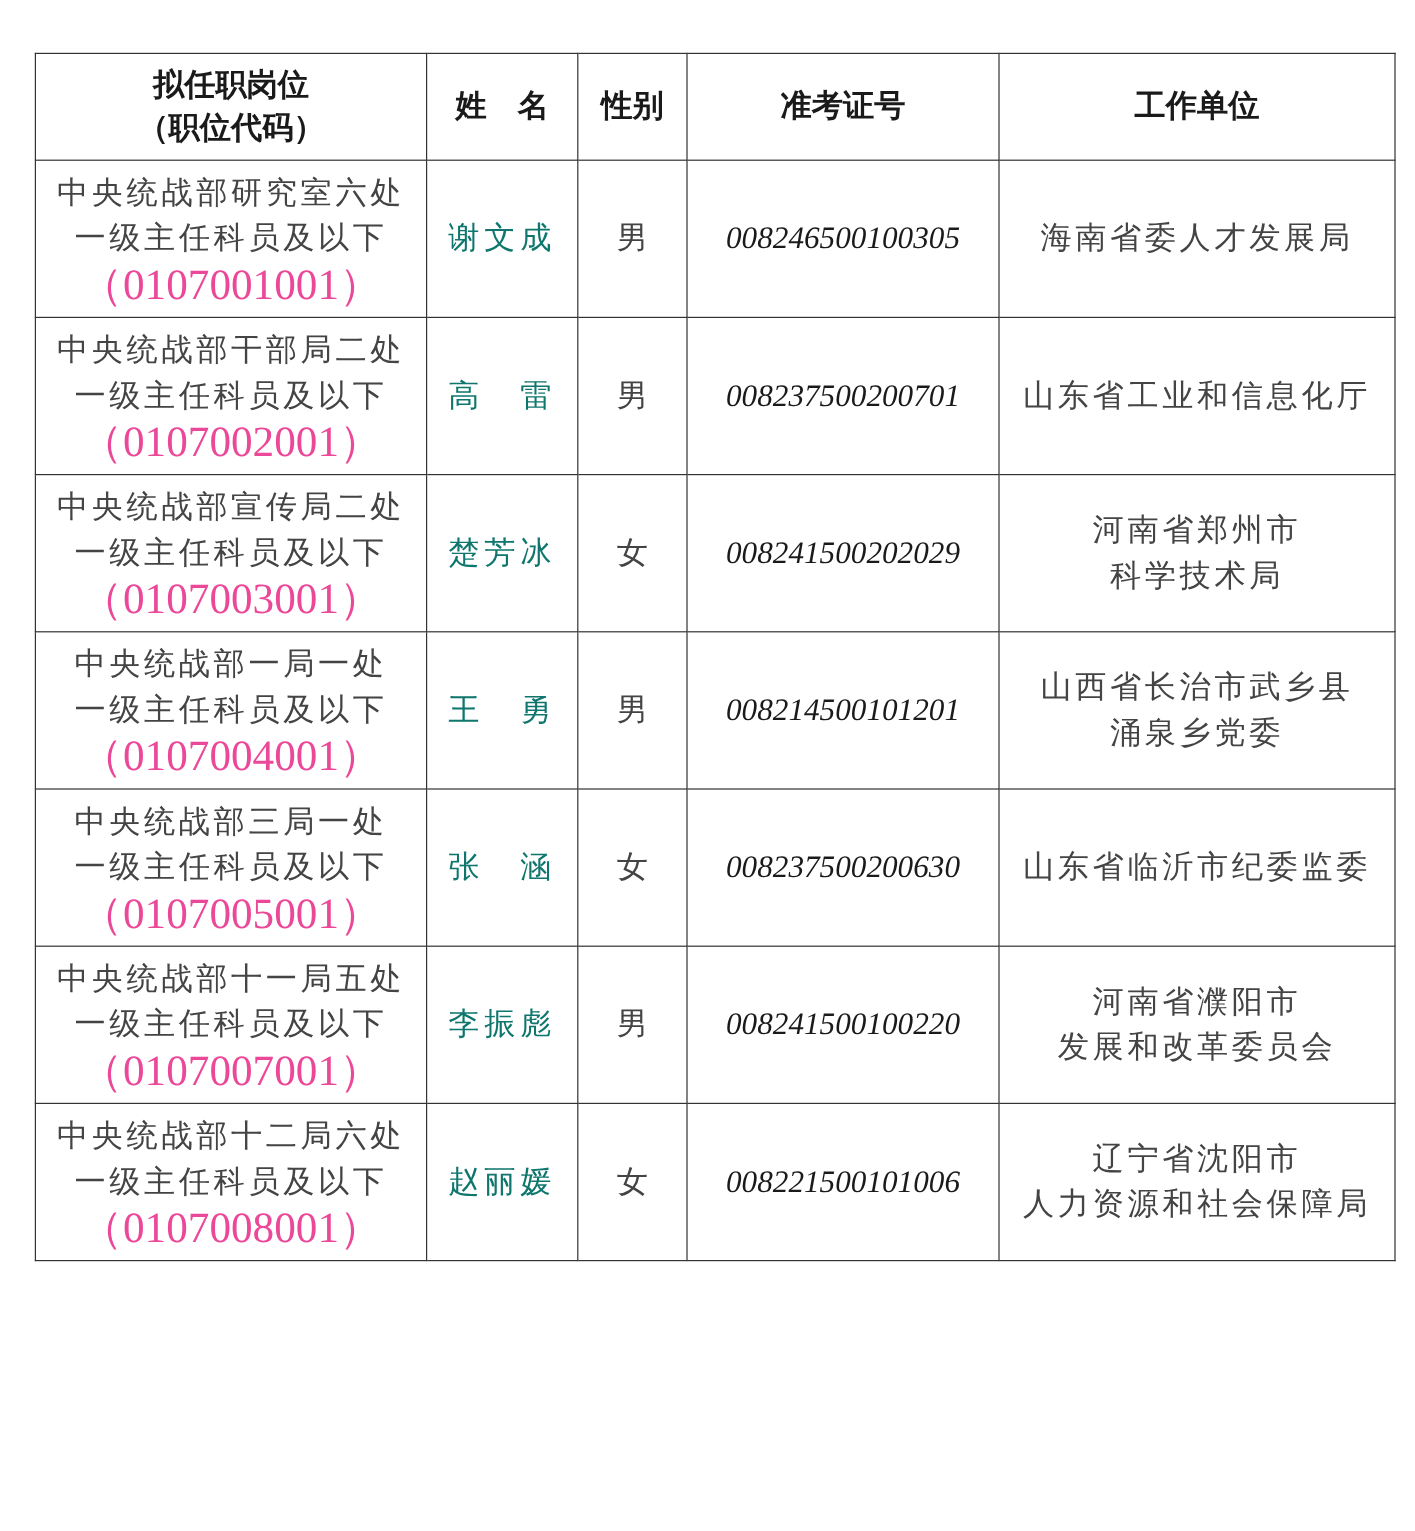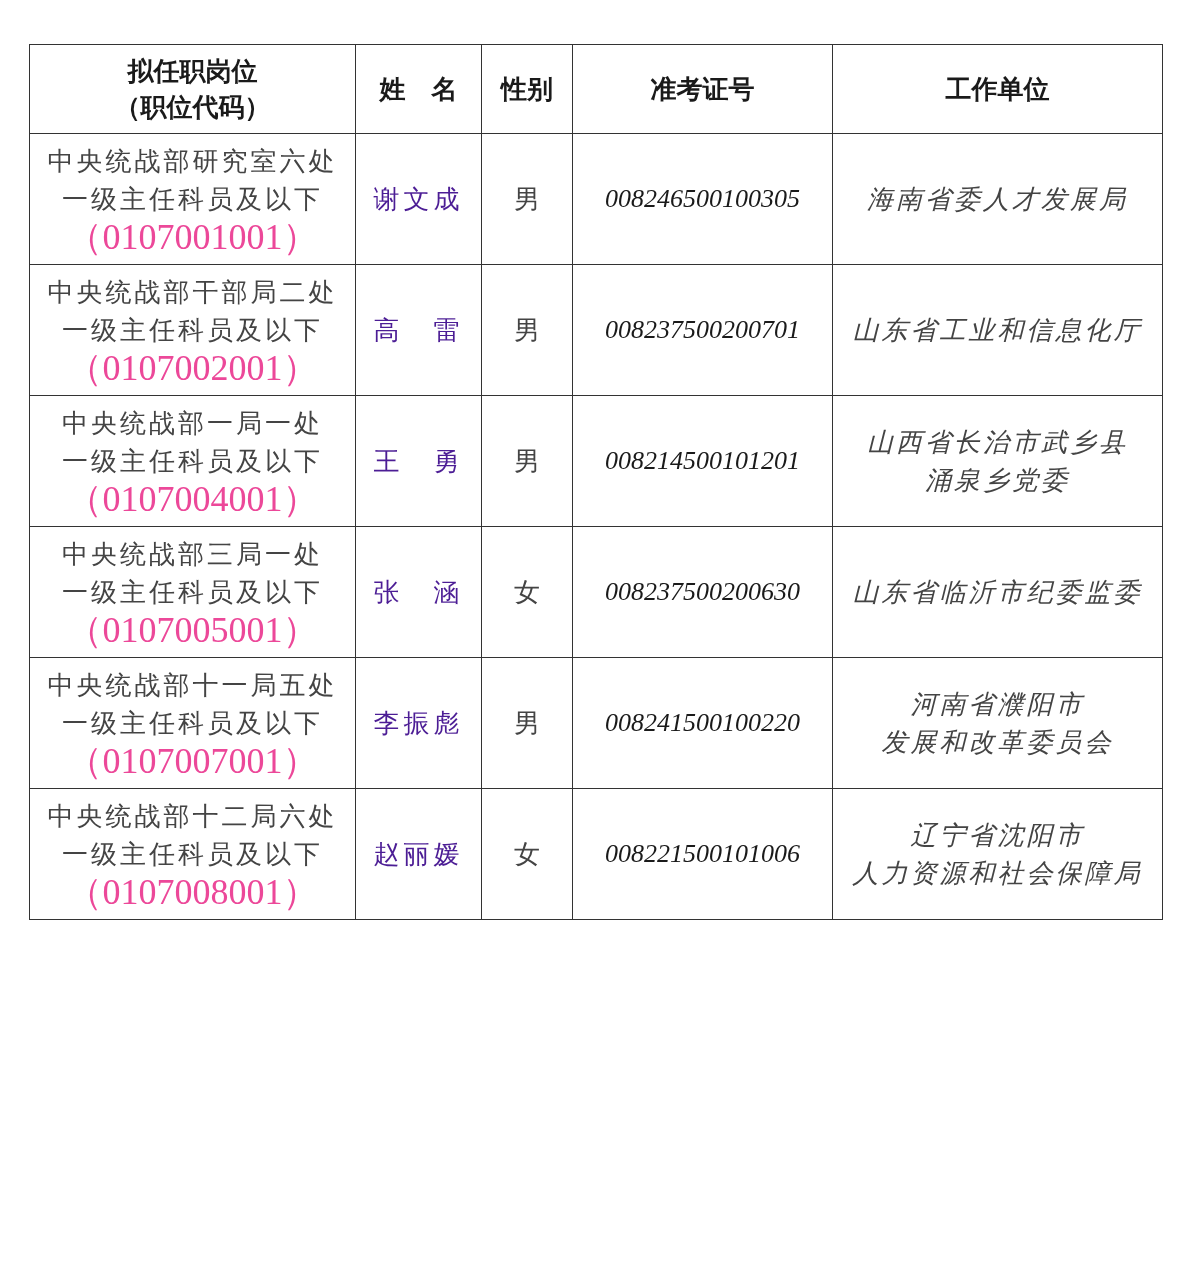--- a/index.html
+++ b/index.html
@@ -15,24 +15,24 @@
     text-align: center; vertical-align: middle; padding: 0;
   }
   table.roster th {
     height: 88px;
     font-family: "DejaVu Sans", "Liberation Sans", sans-serif;
     font-weight: bold; font-size: 26px; line-height: 36px; color: #1a1a1a;
   }
   table.roster td { height: 130px; font-size: 26px; line-height: 38px; }
   .pos { color: #444; letter-spacing: 3px; }
   .pos .code { font-family: "Liberation Serif", "DejaVu Serif", serif; letter-spacing: 0; color: #ec4899; font-size: 36px; }
-  .name { color: #4c1d95; letter-spacing: 4px; }
+  .name { color: #0f766e; letter-spacing: 4px; }
   .gender { color: #444; }
   .ticket { font-family: "Liberation Serif", "DejaVu Serif", serif; font-size: 28px; color: #1a1a1a; letter-spacing: 0; font-style: italic; }
-  .unit { color: #444; letter-spacing: 3px; font-style: italic; }
+  .unit { color: #444; letter-spacing: 3px; }
   .line { display: block; white-space: nowrap; }
 </style>
 </head>
 <body>
 
 <table class="roster">
   <colgroup>
     <col style="width:326px">
       <col style="width:126px">
       <col style="width:91px">
@@ -75,20 +75,34 @@
     </td>
     <td class="name">高　雷</td>
     <td class="gender">男</td>
     <td class="ticket">008237500200701</td>
     <td class="unit">
       <span class="line">山东省工业和信息化厅</span>
 
     </td>
   </tr>
 
+  <tr>
+    <td class="pos">
+      <span class="line">中央统战部宣传局二处</span>
+      <span class="line">一级主任科员及以下</span>
+      <span class="line code">（0107003001）</span>
+    </td>
+    <td class="name">楚芳冰</td>
+    <td class="gender">女</td>
+    <td class="ticket">008241500202029</td>
+    <td class="unit">
+      <span class="line">河南省郑州市</span>
+      <span class="line">科学技术局</span>
+    </td>
+  </tr>
 
   <tr>
     <td class="pos">
       <span class="line">中央统战部一局一处</span>
       <span class="line">一级主任科员及以下</span>
       <span class="line code">（0107004001）</span>
     </td>
     <td class="name">王　勇</td>
     <td class="gender">男</td>
     <td class="ticket">008214500101201</td>

